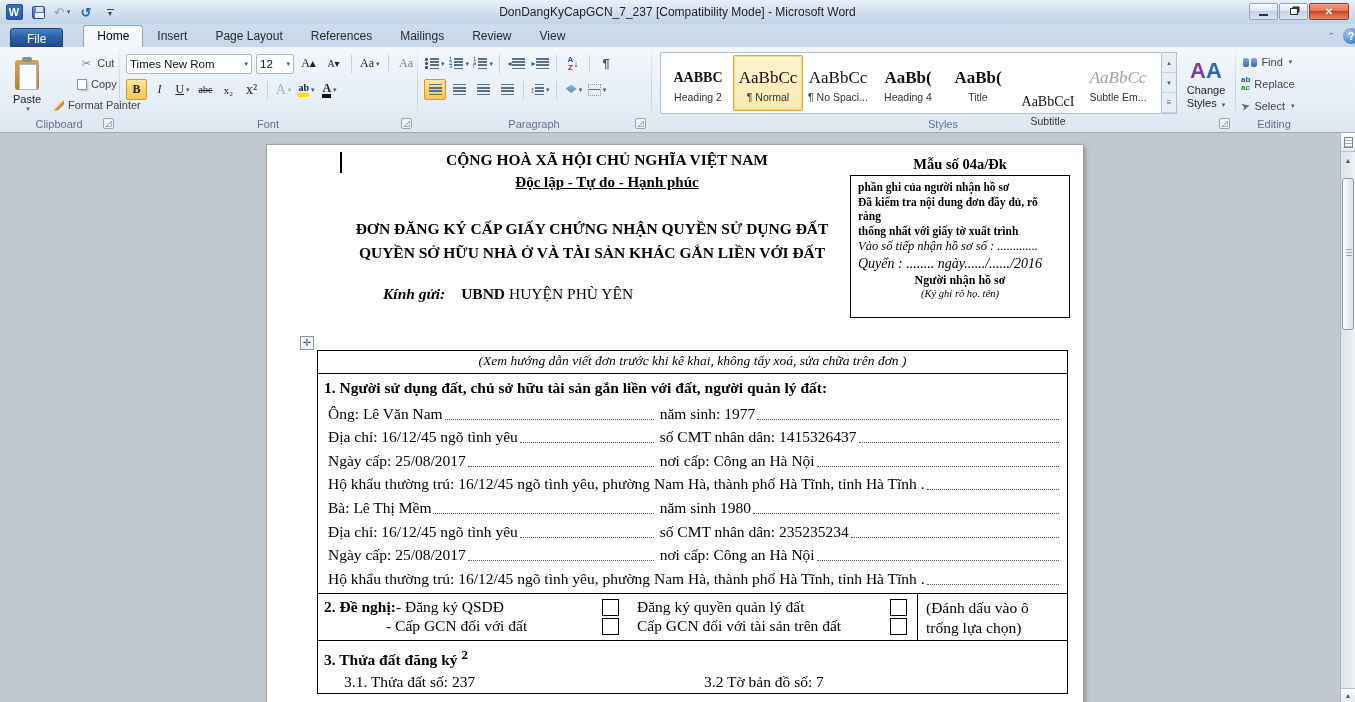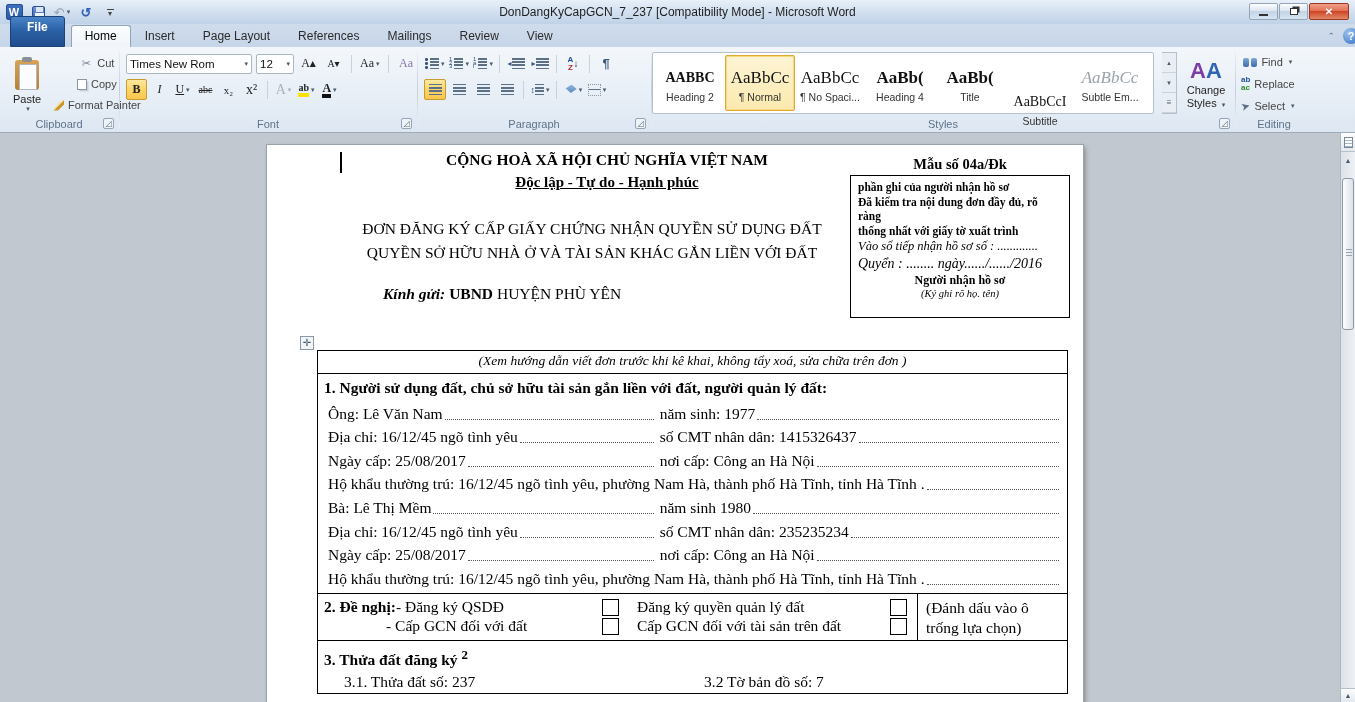--- a/index.html
+++ b/index.html
@@ -26,21 +26,21 @@
   .wc { width:29px; height:17px; border:1px solid #96a5b5; border-radius:2px;
     background:linear-gradient(#fdfeff,#d8e3ef 50%,#c3d4e6 50%,#d7e4f2); display:flex; align-items:center; justify-content:center; font-size:10px; color:#333; }
   .wc.close { width:40px; background:linear-gradient(#f3a08b,#e06c4e 50%,#cf4527 50%,#e28a67); border-color:#9b3723; color:#fff; font-weight:bold; }
   .wc .minbar { width:9px; border-top:2px solid #333; margin-top:6px; }
   .wc .restore { width:8px; height:7px; border:1px solid #333; background:#fff; box-shadow:2px -2px 0 -0.5px #333; }
 
   
   .tabrow { position:absolute; top:24px; left:0; width:100%; height:23px;
     background:linear-gradient(#cfdcec,#c6d5e8); display:flex; align-items:flex-end; padding-left:10px; }
   .tab { padding:3px 13px 4px; font-size:12px; color:#2b2b2b; border:1px solid transparent; border-bottom:none; border-radius:3px 3px 0 0; }
-  .tab.file { background:linear-gradient(#4a84c8,#2c61a7 45%,#1f4d8d); color:#fff; border:1px solid #1c4379; margin-right:6px; padding:3px 16px 12px;font-weight:bold; }
+  .tab.file { background:linear-gradient(#4a84c8,#2c61a7 45%,#1f4d8d); color:#fff; border:1px solid #1c4379; margin-right:20px; padding:3px 16px 0; }
   .tab.active { background:linear-gradient(#fbfdfe,#f0f5fa); border-color:#8ea4ba; color:#000; }
   .tabrow-right { position:absolute; right:4px; top:28px; display:flex; gap:8px; align-items:center; }
   .chev-up { font-size:9px; color:#41576d; transform:scaleY(.8); }
   .help-circle { width:16px; height:16px; border-radius:50%; background:radial-gradient(circle at 35% 30%,#9ec4ee,#2f6cc0); color:#fff; font-size:11px; font-weight:bold; text-align:center; line-height:16px; margin-right:-8px; }
 
   
   .ribbon { position:absolute; top:47px; left:0; width:100%; height:86px;
     background:linear-gradient(#f3f7fb,#e7eef6 60%,#dde7f2); border-bottom:1px solid #9fabb8; }
   .rgroup { position:absolute; top:0; bottom:0; }
   .rgroup:after { content:""; position:absolute; right:-2px; top:4px; bottom:4px; width:1px; background:linear-gradient(#e9eff6,#c3cedb,#e9eff6); }
@@ -89,21 +89,21 @@
   .numcol { display:flex; flex-direction:column; font-size:6px; line-height:3.6px; color:#33527a; margin-right:2px; }
   .sortAZ { font-size:8px; line-height:8px; font-weight:bold; text-align:center; }
   .sortAZ .a { color:#1f4e9c; } .sortAZ .z { color:#b02a2a; }
   .pilcrow { font-size:13px; color:#3c5a7a; font-weight:bold; }
   .bucket { width:13px; height:10px; background:linear-gradient(#8fb4dd,#4f7fb5); clip-path:polygon(15% 40%,60% 0,100% 45%,55% 85%); position:relative; }
   .bordergrid { width:13px; height:12px; border:1px dotted #8a97a6; background:
      linear-gradient(#5d7186,#5d7186) center/100% 1px no-repeat; }
 
   
   .g-styles { left:652px; width:582px; }
-  .gallery { position:absolute; left:0; top:5px; width:502px; height:62px; background:#fff; border:1px solid #b4c0cd; border-radius:2px; display:flex; padding:2px; }
+  .gallery { position:absolute; left:8px; top:5px; width:502px; height:62px; background:#fff; border:1px solid #b4c0cd; border-radius:2px; display:flex; padding:2px; }
   .stitem { width:70px; display:flex; flex-direction:column; align-items:center; justify-content:center; border:1px solid transparent; border-radius:2px; padding-top:3px; }
   .stitem .prev { font-family:"Liberation Serif",serif; font-size:17px; color:#111; line-height:22px; white-space:nowrap; }
   .stitem .nm { font-size:10.5px; color:#333; margin-top:2px; white-space:nowrap; }
   .stitem.sel { border-color:#e0a931; background:linear-gradient(#fdf4d5,#fbe9ae); box-shadow:inset 0 0 0 1px #f6d980; }
   .st-h2 .prev { font-weight:bold; font-size:14px; }
   .st-h1 .prev, .st-title .prev { font-weight:bold; }
   .st-sub .prev { font-size:14px;margin-top:48px; }
   .st-em .prev { font-style:italic; color:#9aa2ab; }
   .gal-scroll { position:absolute; left:510px; top:5px; width:15px; height:62px; display:flex; flex-direction:column; border:1px solid #b4c0cd; border-left:none; background:#e9eef4; }
   .gs-btn { flex:1; display:flex; align-items:center; justify-content:center; font-size:6px; color:#4a5a6a; border-bottom:1px solid #c9d3de; }
@@ -130,24 +130,24 @@
   .cursor-bar { position:absolute; left:73px; top:7px; width:2px; height:21px; background:#000; }
   .nat-head { position:absolute; left:70px; top:6px; width:540px; text-align:center; }
   .nat1 { font-weight:bold; font-size:15.5px; }
   .nat2 { font-weight:bold; font-size:15px; text-decoration:underline; margin-top:5px; }
   .form-code { position:absolute; left:583px; top:11px; width:220px; text-align:center; font-weight:bold; font-size:14.5px; }
   .receipt { position:absolute; left:583px; top:30px; width:220px; height:143px; border:1px solid #000; padding:4px 7px 0 7px; }
   .rc-b { font-weight:bold; font-size:11.5px; line-height:14.5px; }
   .rc-i { font-style:italic; font-size:12.5px; line-height:17px; }
   .rc-b2 { font-weight:bold; font-size:12px; text-align:center; margin-top:1px; }
   .rc-i2 { font-style:italic; font-size:10.5px; text-align:center; }
-  .doc-title { position:absolute; left:75px; top:72px; width:500px; text-align:center; font-weight:normal; font-size:15.5px; line-height:24px; }
+  .doc-title { position:absolute; left:75px; top:72px; width:500px; text-align:center; font-weight:bold; font-size:15.5px; line-height:24px; }
   .salut { position:absolute; left:116px; top:140px; font-size:15.5px; }
   .salut .kg { font-weight:bold; font-style:italic; }
-  .salut .org { font-weight:bold; }
+  .salut .org { font-weight:bold;margin-left:12px; }
   .move-handle { position:absolute; left:33px; top:191px; width:14px; height:14px; border:1px solid #8a97a6; background:#f2f5f8;
     display:flex; align-items:center; justify-content:center; font-size:10px; color:#44546a; line-height:10px; }
 
   .dtable { position:absolute; left:50px; top:205px; width:751px; border:1.6px solid #000; }
   .trow { border-bottom:1.3px solid #000; }
   .trow:last-child { border-bottom:none; }
   .sec1-head { text-align:center; font-weight:bold; font-size:16.5px; padding-top:4px; }
   .sec1-note { text-align:center; font-style:italic; font-size:13.5px; padding:2px 0 4px; }
   .cell-body { padding:2px 6px 4px 6px; }
   .item1 { font-weight:bold; font-size:15.5px; line-height:24px; }

